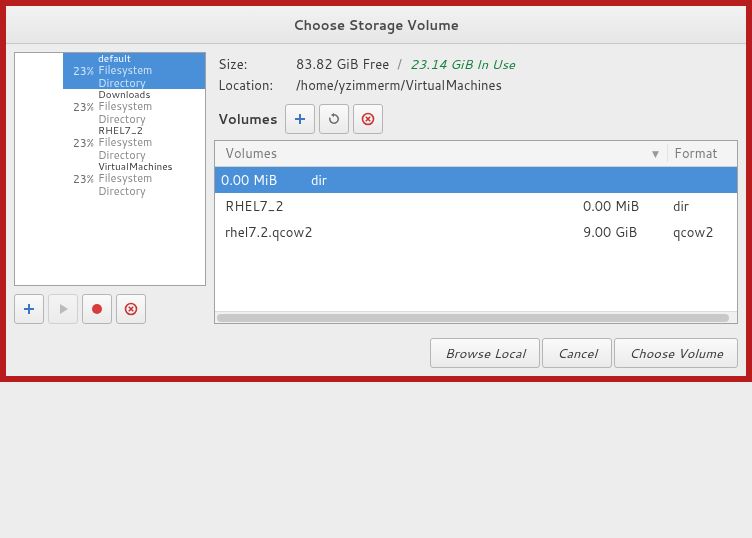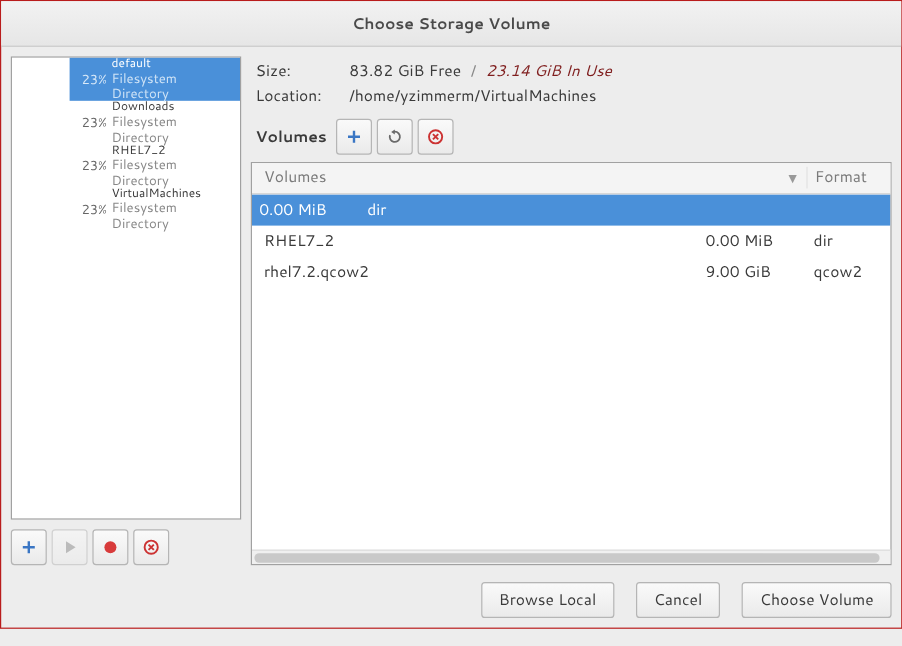--- a/index.html
+++ b/index.html
@@ -7,23 +7,23 @@
   font-family: "Cantarell", "DejaVu Sans", sans-serif;
   font-size: 13px;
   color: #3a3a3a;
   background: #ededed;
   width: 752px;
   height: 538px;
   overflow: hidden;
 }
 .window {
   width: 752px;
-  height: 524px;
+  height: 382px;
   background: #ededed;
-  border: 1px solid #b91c1c;
+  border: 6px solid #b91c1c;
   display: flex;
   flex-direction: column;
 }
 .titlebar {
   height: 38px;
   background: linear-gradient(#f2f2f2, #e6e6e6);
   border-bottom: 1px solid #c8c8c8;
   display: flex;
   align-items: center;
   justify-content: center;
@@ -105,21 +105,21 @@
 }
 .info-row {
   display: flex;
   gap: 6px;
   line-height: 1.6;
   font-size: 13px;
 }
 .info-label { width: 72px; color: #3a3a3a; }
 .info-val { color: #3a3a3a; }
 .info-sep { color: #888; margin: 0 2px; }
-.info-inuse { font-style: italic; color: #7f1d1d; }
+.info-inuse { font-style: italic; color: #15803d; }
 .vol-toolbar {
   display: flex;
   align-items: center;
   gap: 8px;
   padding: 2px 4px 6px 4px;
 }
 .vol-label { font-weight: bold; font-size: 13px; }
 .vol-btns { display: flex; gap: 4px; }
 .table-wrap {
   flex: 1;
@@ -163,21 +163,21 @@
   margin: 2px;
   background: #c9c9c9;
   border-radius: 4px;
   width: 98%;
 }
 .footer {
   display: flex;
   justify-content: space-between;
   padding: 6px 8px 8px 8px;
 }
-.footer-right { display: flex; gap: 18px; }
+.footer-right { display: flex; gap: 2px; font-style: italic; }
 .footer .btn { padding: 0 14px; }
 .sort-ico { font-size: 9px; color:#999; }
 svg { display:block; }
 </style>
 </head>
 <body>
 
 <div class="window">
   <div class="titlebar">
     <span>Choose Storage Volume</span>

